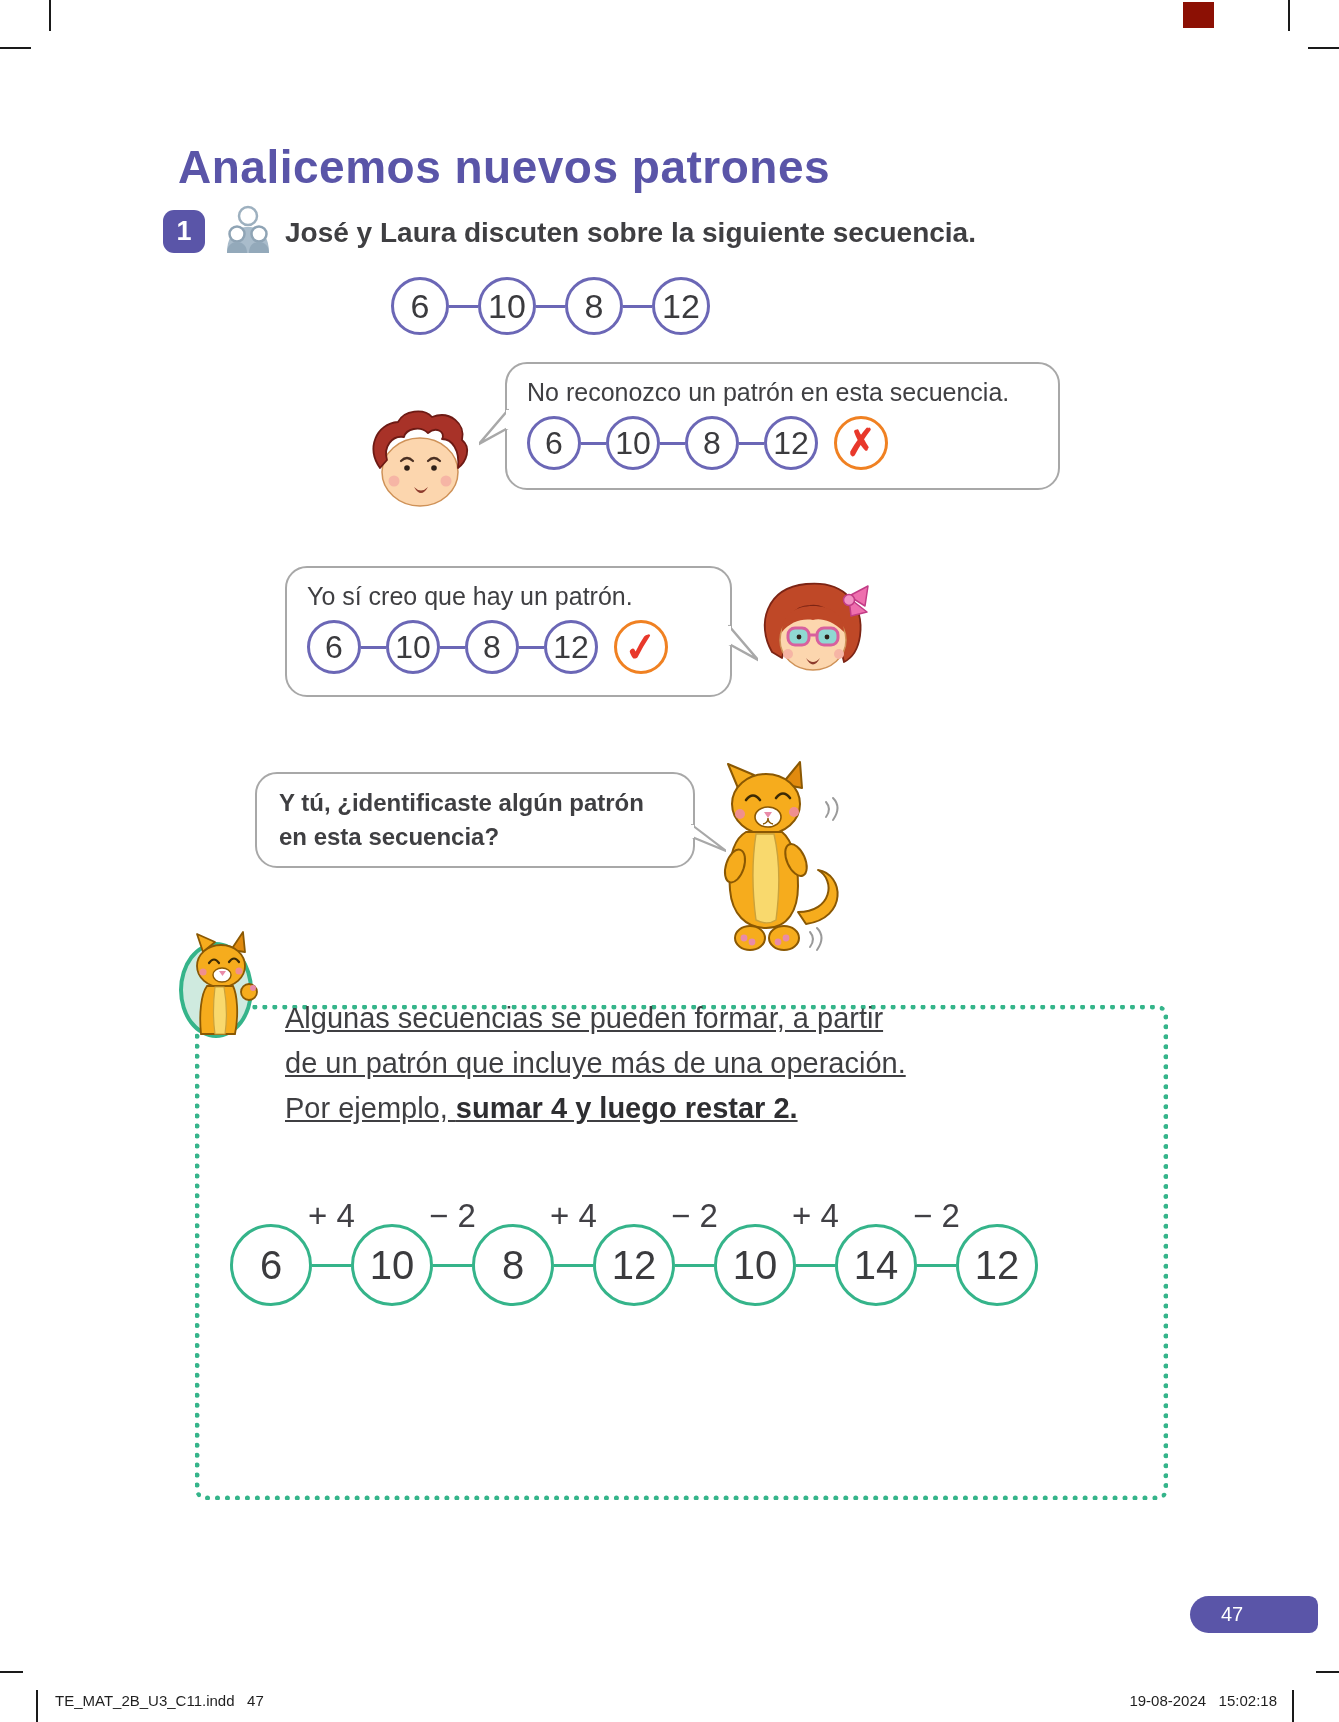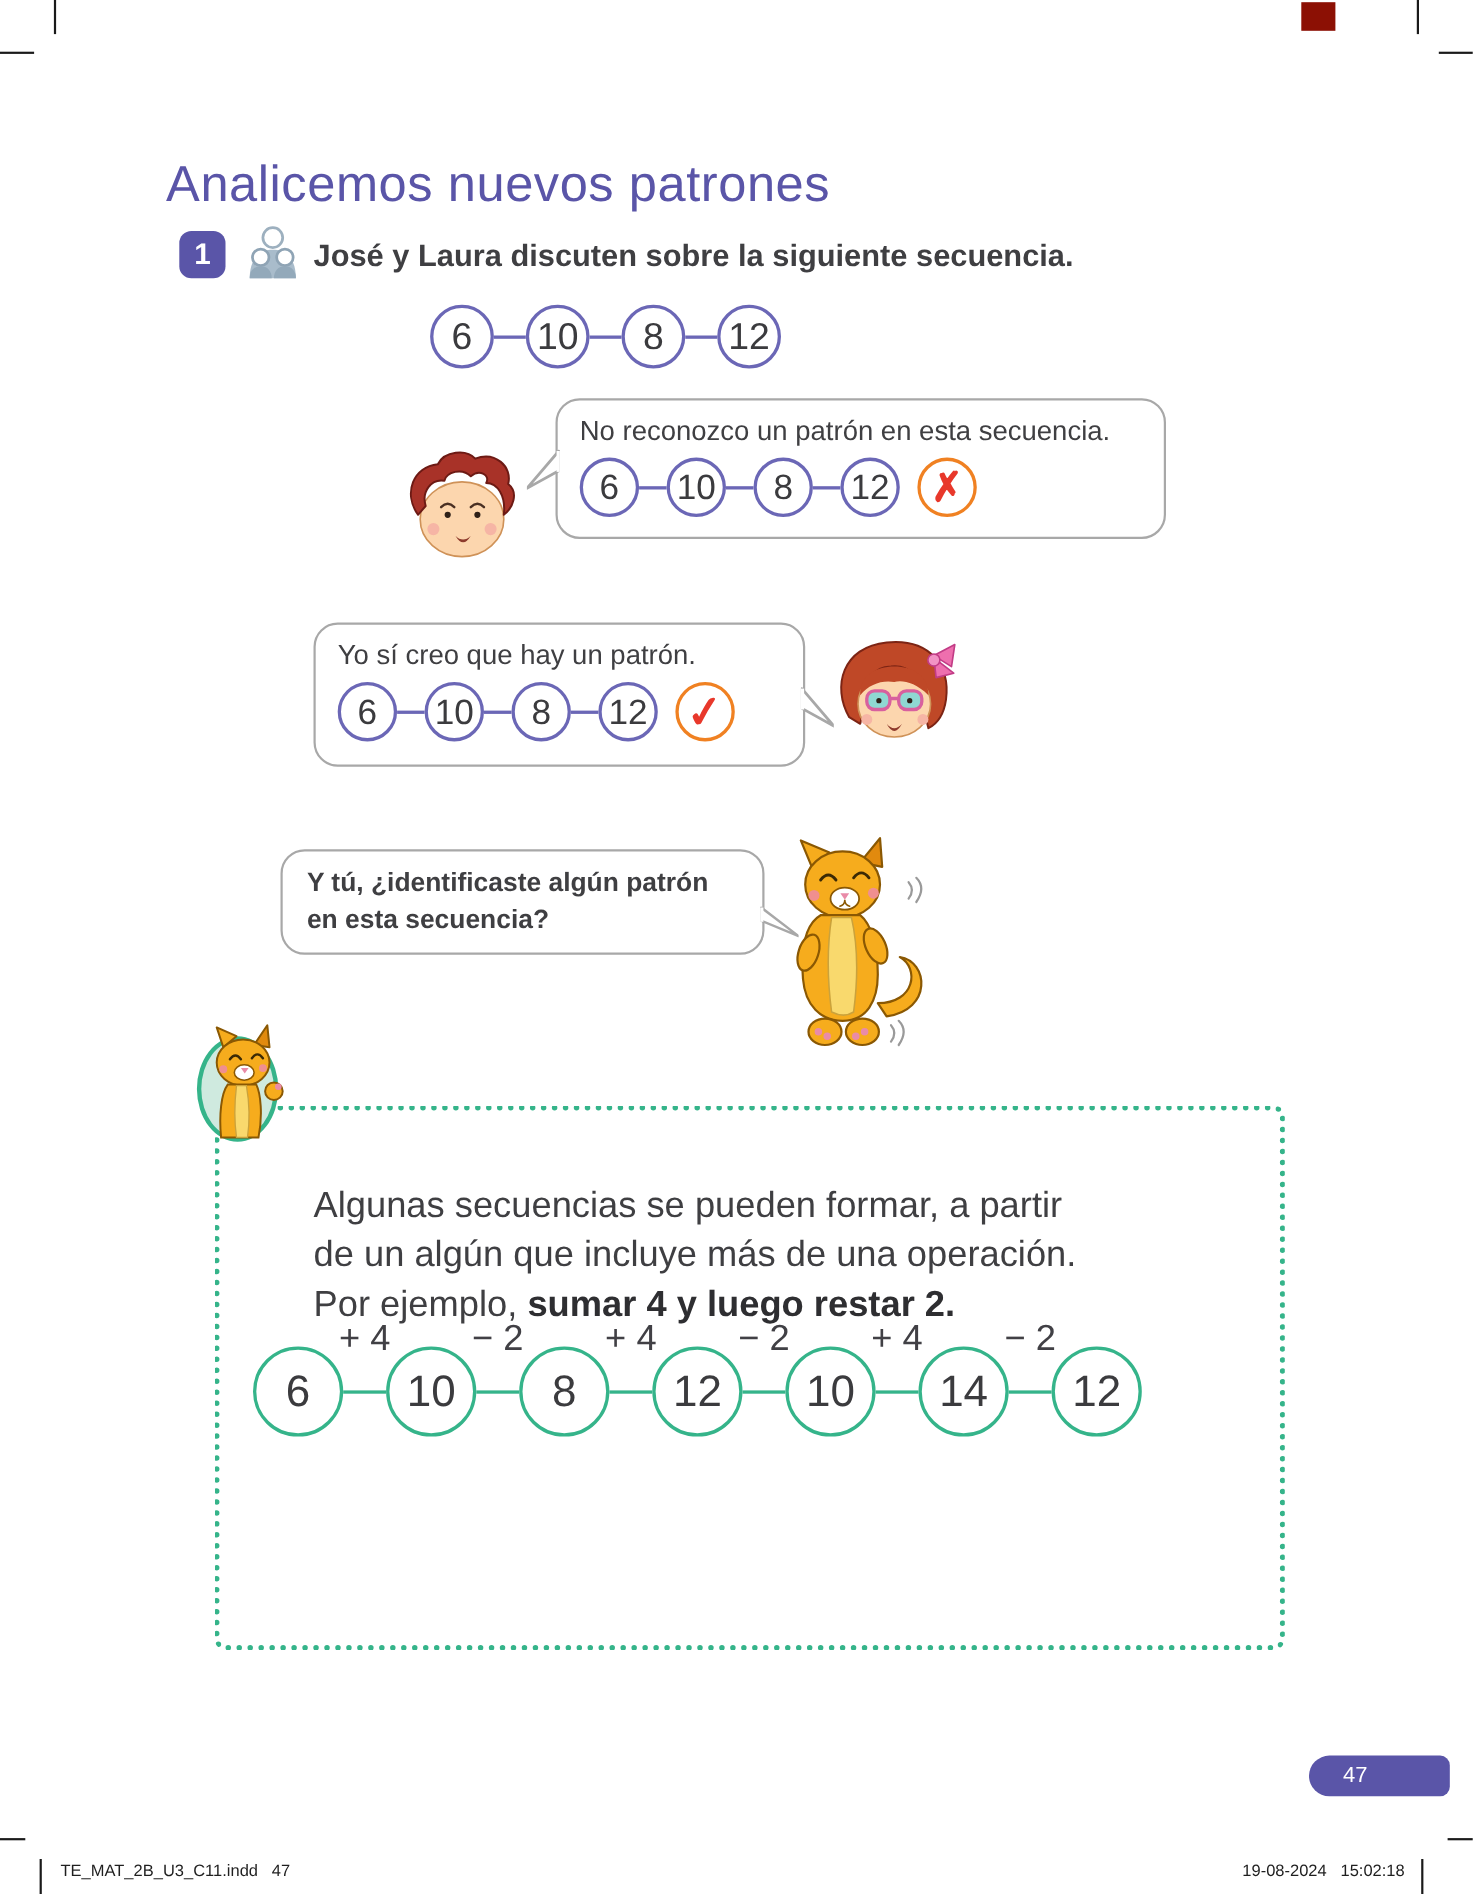--- a/index.html
+++ b/index.html
@@ -9,21 +9,21 @@
   *{margin:0;padding:0;box-sizing:border-box;}
   html,body{background:#fff;}
   body{font-family:"Liberation Sans",sans-serif;color:var(--ink);}
   .page{position:relative;width:1339px;height:1722px;background:#fff;overflow:hidden;}
 
   
   .crop{position:absolute;background:#1a1a1a;}
   .red-tab{position:absolute;left:1183px;top:2px;width:31px;height:26px;background:#8c1004;}
 
   
-  .title{position:absolute;left:151px;top:140px;font-size:46px;font-weight:400;
+  .title{position:absolute;left:178px;top:140px;font-size:46px;font-weight:700;
          letter-spacing:.5px;color:var(--purple);}
   .num-badge{position:absolute;left:163px;top:210px;width:42px;height:43px;border-radius:11px;
          background:var(--purple);color:#fff;font-size:27px;font-weight:700;
          display:flex;align-items:center;justify-content:center;}
   .pairs-icon{position:absolute;left:221px;top:204px;}
   .prompt{position:absolute;left:285px;top:217px;font-size:28px;color:var(--ink);font-weight:bold;}
 
   
   .seq{display:flex;align-items:center;}
   .circle{background:#fff;border-radius:50%;display:flex;align-items:center;justify-content:center;
@@ -58,22 +58,22 @@
   .jose-avatar{left:364px;top:408px;}
   .laura-avatar{left:752px;top:576px;}
   .bigcat{left:694px;top:760px;}
 
   
   .info-box{position:absolute;left:195px;top:1005px;width:973px;height:495px;
         border:5px dotted var(--green);border-radius:10px;}
   .box-avatar{position:absolute;left:179px;top:942px;width:74px;height:96px;border-radius:50%;
         background:#cfeadf;border:4px solid var(--green);z-index:3;}
   .box-avatar svg{position:absolute;left:-6px;top:-16px;}
-  .box-text{position:absolute;left:285px;top:1072px;width:720px;font-size:33px;
-        line-height:45px;color:var(--ink);}
+  .box-text{position:absolute;left:285px;top:996px;width:720px;font-size:29px;
+        line-height:45px;color:var(--ink);text-decoration:underline;}
   .box-text b{color:#2e2e31;}
   .green-seq{position:absolute;left:230px;top:1224px;}
   .green-seq .circle{width:82px;height:82px;font-size:40px;}
   .green-seq .link{width:39px;}
   .op{position:absolute;bottom:32px;left:50%;transform:translateX(-50%);
       font-size:33px;color:#414045;white-space:nowrap;}
 
   
   .page-badge{position:absolute;left:1190px;top:1596px;width:128px;height:37px;
       background:var(--purple);border-radius:19px 9px 9px 19px;color:#fff;font-size:20px;
@@ -245,21 +245,21 @@
       <circle cx="26" cy="42" r="3.6" fill="#f08f8f"></circle>
       <circle cx="62" cy="41" r="3.6" fill="#f08f8f"></circle>
       <path d="M30 56 C24 64 22 84 24 104 L58 104 C62 84 60 64 56 56 Z" fill="#f6ac1d" stroke="#8a5803" stroke-width="1.8"></path>
       <path d="M38 57 C36 74 36 90 38 104 L48 104 C50 90 50 74 47 57 Z" fill="#f9d96d" stroke="#caa23c" stroke-width="1.2"></path>
       <circle cx="72" cy="62" r="8" fill="#f6ac1d" stroke="#8a5803" stroke-width="1.8"></circle>
       <circle cx="76" cy="58" r="3" fill="#e98ba8"></circle>
     </svg>
   </span>
   <div class="box-text">
     <div>Algunas secuencias se pueden formar, a partir</div>
-    <div>de un algún que incluye más de una operación.</div>
+    <div>de un patrón que incluye más de una operación.</div>
     <div><span>Por ejemplo, </span><b>sumar 4 y luego restar 2.</b></div>
   </div>
 
   <div class="seq g green-seq">
     <span class="circle">6</span>
     <span class="link">
         <span class="op">+ 4</span>
       </span>
     <span class="circle">10</span>
     <span class="link">

